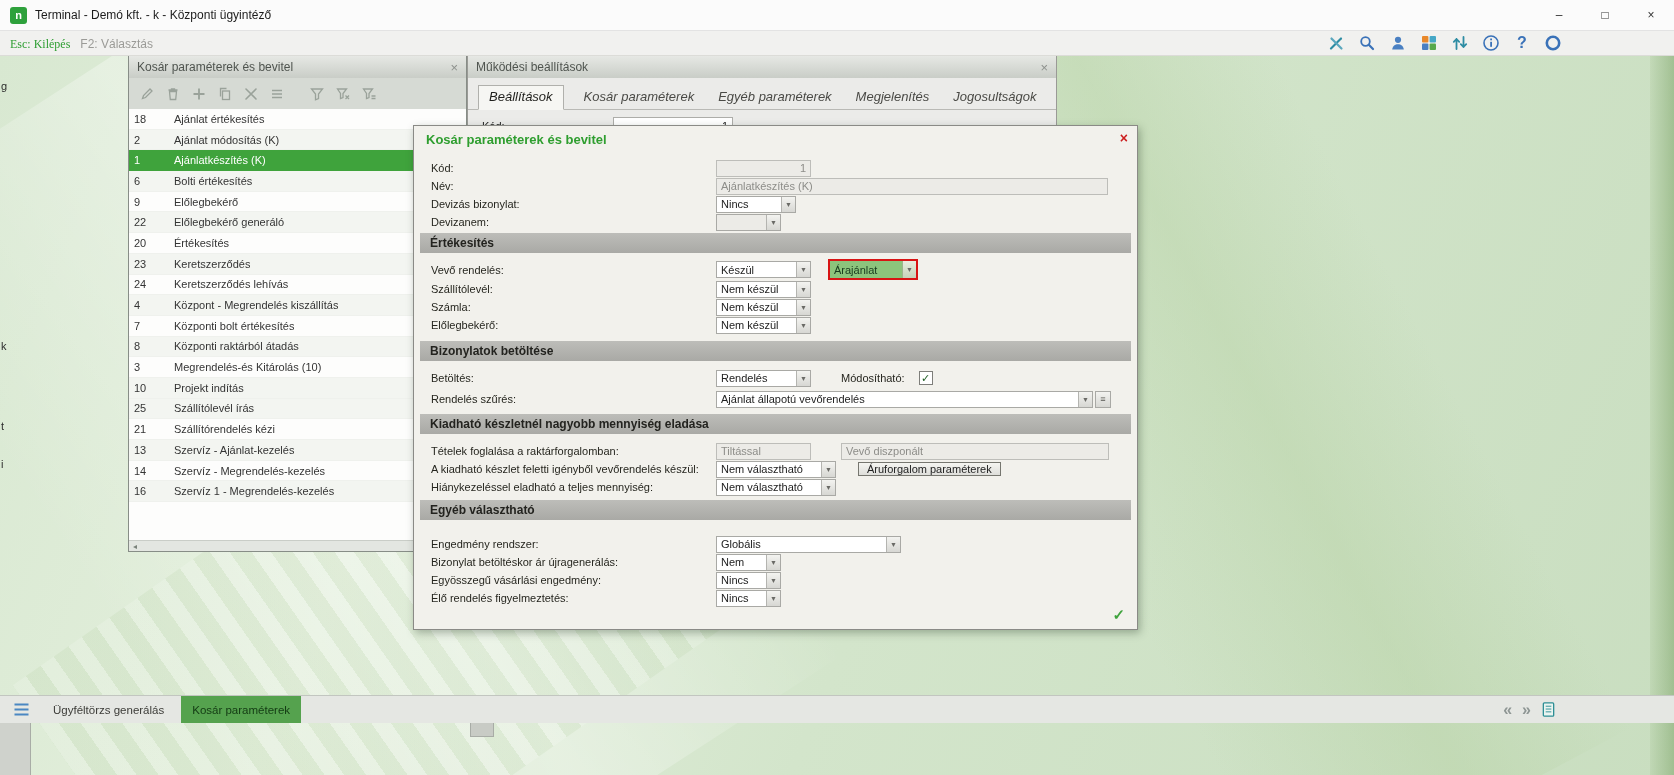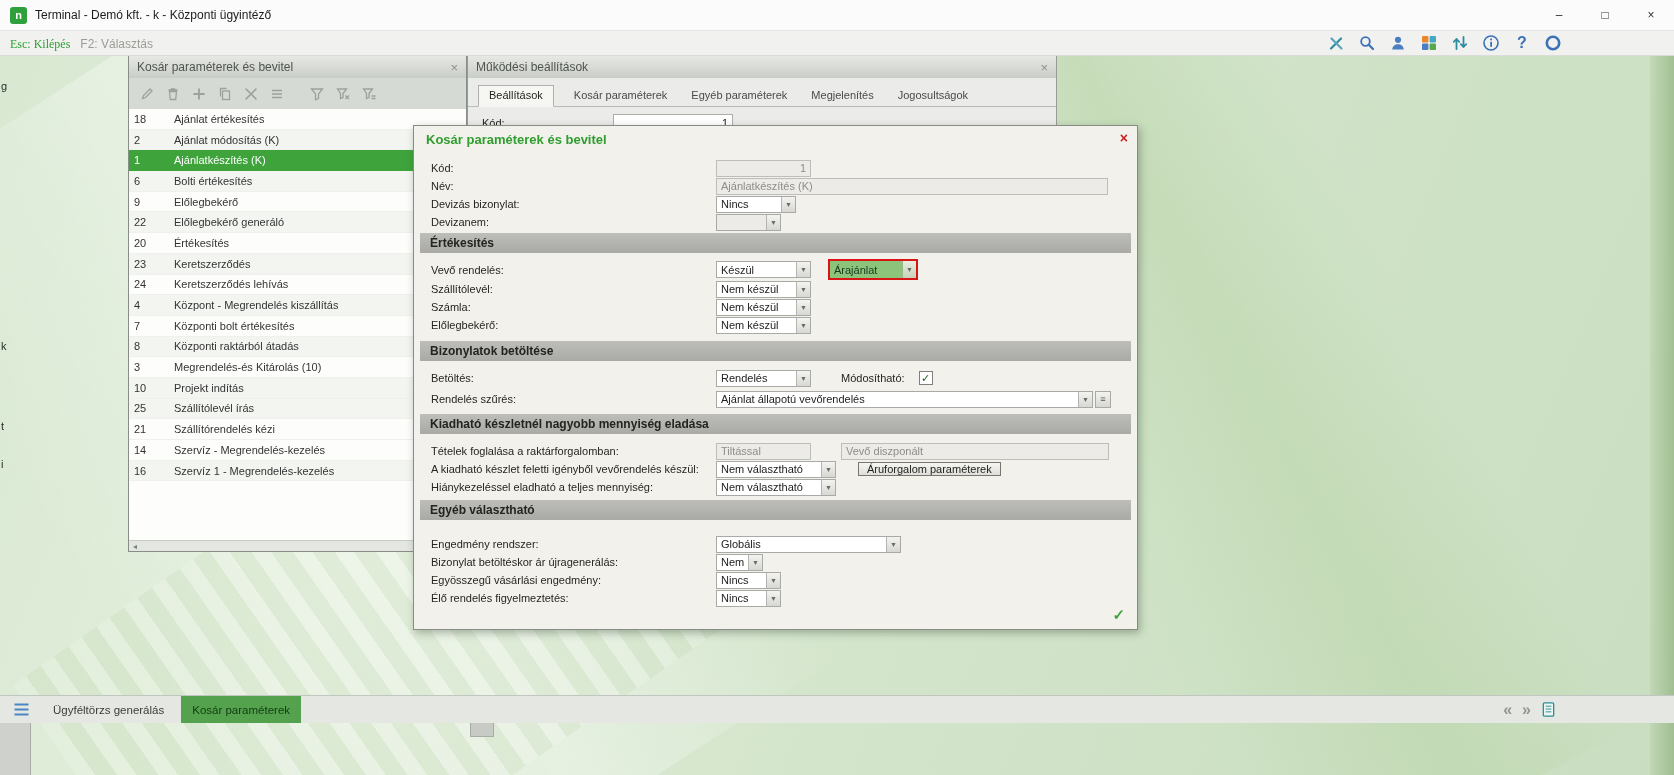--- a/index.html
+++ b/index.html
@@ -79,22 +79,22 @@
   .trow.alt{background:#f3f5f1;}
   .trow.selected{background:#3fa33c;color:#fff;border-bottom-color:#3fa33c;}
   .c-kod{width:38px;padding-left:5px;flex-shrink:0;}
   .c-nev{padding-left:2px;white-space:nowrap;overflow:hidden;}
   .hscroll{height:10px;background:#e3e6e1;border-top:1px solid #c9cdc7;display:flex;align-items:center;flex-shrink:0;}
   .hs-arrow{width:12px;font-size:8px;color:#7a827a;display:flex;justify-content:center;}
 
   
   .settings{position:absolute;left:467px;top:55px;width:590px;height:440px;background:#ebebe9;
             border:1px solid #9a9a96;z-index:2;box-sizing:border-box;}
-  .sw-tabs{display:flex;gap:16px;padding:7px 10px 0 10px;font-size:11px;color:#4a4a46;
-           border-bottom:1px solid #b9b9b5;align-items:flex-end;}
+  .sw-tabs{display:flex;gap:16px;padding:7px 10px 0 10px;font-size:13px;color:#4a4a46;
+           border-bottom:1px solid #b9b9b5;align-items:flex-end;font-style:italic;}
   .sw-tab{padding:3px 4px 5px;}
   .sw-tab.active{background:#f6f6f3;border:1px solid #b0b0ac;border-bottom:1px solid #f6f6f3;
                  margin-bottom:-1px;padding:3px 10px 5px;color:#1f1f1c;}
   .sw-kod{display:flex;align-items:center;margin:7px 0 0 14px;font-size:11px;color:#222;}
   .sw-kod .lbl{width:131px;}
 
   
   .dialog{position:absolute;left:413px;top:125px;width:725px;height:505px;background:#f2f1ec;
           border:1px solid #8a8a86;box-shadow:2px 3px 8px rgba(40,60,40,0.35);z-index:4;box-sizing:border-box;}
   .dlg-title{color:#2f9e2f;font-size:13px;font-weight:bold;padding:6px 12px 2px 12px;}
@@ -333,20 +333,24 @@
           <span class="c-nev">Projekt indítás</span>
         </div>
         <div class="trow alt">
           <span class="c-kod">25</span>
           <span class="c-nev">Szállítólevél írás</span>
         </div>
         <div class="trow">
           <span class="c-kod">21</span>
           <span class="c-nev">Szállítórendelés kézi</span>
         </div>
+        <div class="trow alt">
+          <span class="c-kod">13</span>
+          <span class="c-nev">Szervíz - Ajánlat-kezelés</span>
+        </div>
         <div class="trow">
           <span class="c-kod">14</span>
           <span class="c-nev">Szervíz - Megrendelés-kezelés</span>
         </div>
         <div class="trow alt">
           <span class="c-kod">16</span>
           <span class="c-nev">Szervíz 1 - Megrendelés-kezelés</span>
         </div>
       </div>
     <div class="hscroll">
@@ -465,21 +469,21 @@
 
       <div class="frow" style="margin-top:15px">
         <span class="flabel">Engedmény rendszer:</span>
         <span class="dd" style="width:185px">
           <span class="dd-val">Globális</span>
           <span class="dd-arrow">▼</span>
         </span>
       </div>
       <div class="frow">
         <span class="flabel">Bizonylat betöltéskor ár újragenerálás:</span>
-        <span class="dd" style="width:47px">
+        <span class="dd" style="width:65px">
           <span class="dd-val">Nem</span>
           <span class="dd-arrow">▼</span>
         </span>
       </div>
       <div class="frow">
         <span class="flabel">Egyösszegű vásárlási engedmény:</span>
         <span class="dd" style="width:65px">
           <span class="dd-val">Nincs</span>
           <span class="dd-arrow">▼</span>
         </span>

